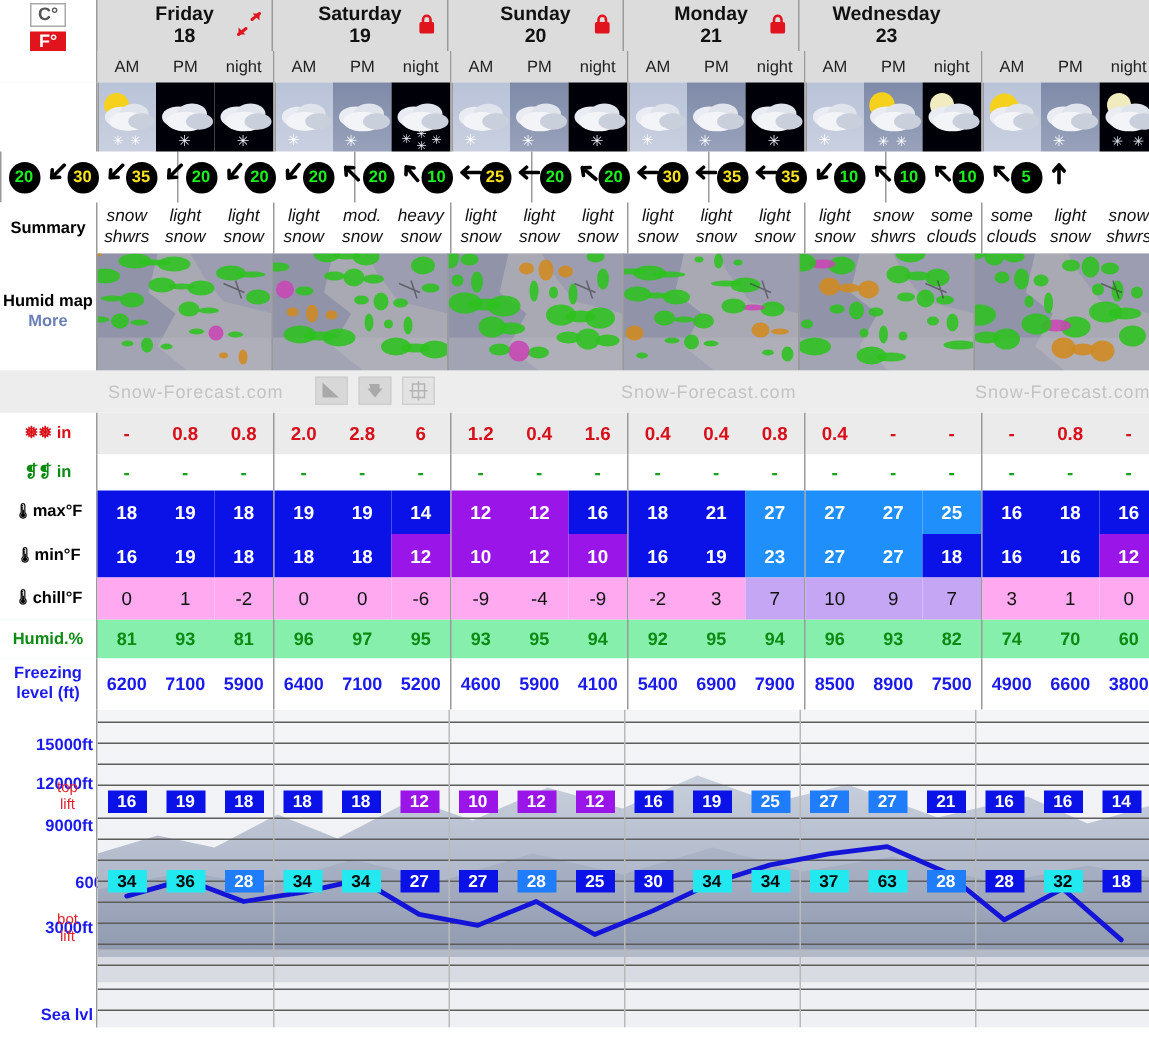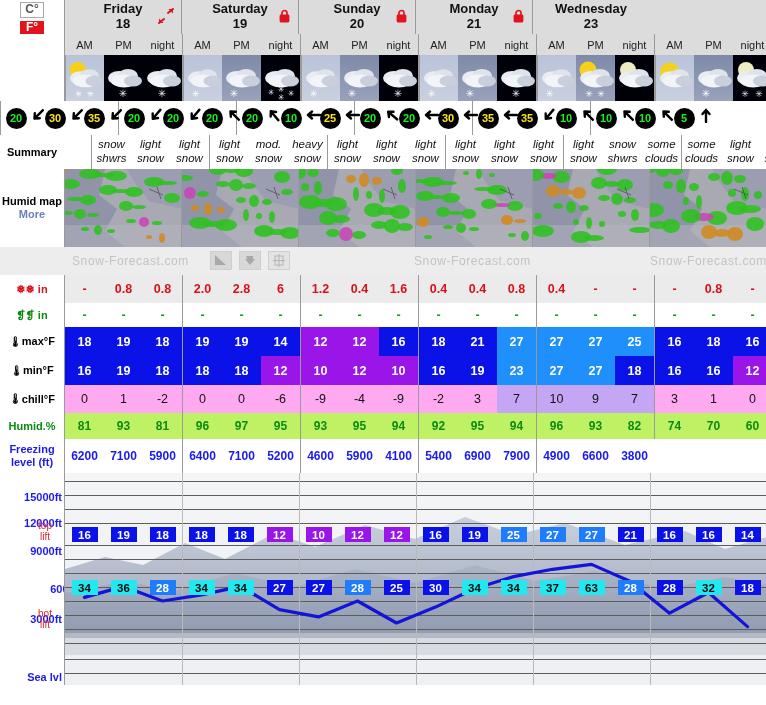--- a/index.html
+++ b/index.html
@@ -68,21 +68,21 @@
   .wind-badge {
     position:relative; width:21px; height:21px; border-radius:50%;
     background:#000; color:#fff; font-size:11px; font-weight:bold;
     display:flex; align-items:center; justify-content:center;
   }
   .wind-badge.g { color:#19f01e; }
   .wind-badge.y { color:#fbe41c; }
   .wind-arrow { position:absolute; width:16px; height:16px; }
 
   
-  .sum-row { height:34px;gap:27px; }
+  .sum-row { height:34px; }
   .sum {
     flex-direction:column; font-style:italic; font-size:11.5px;
     color:#111; line-height:1.18;
   }
 
   
   .map-row { height:78px; }
   .map-lbl { flex-direction:column; }
   .map-lbl .more { color:#6a7fb5; font-weight:bold; }
   .map-cell {
@@ -102,21 +102,21 @@
   .mapbtn {
     position:absolute; width:22px; height:19px; background:#d8d8d8;
     border:1px solid #cfcfcf;
   }
 
   
   .snow-row  { height:28px; background:#ebebeb; }
   .rain-row  { height:24px; background:#fff; }
   .temp-row  { height:29px; }
   .chill-row { height:28px; }
-  .hum-row   { height:26px; background:#bef264; }
+  .hum-row   { height:26px; background:#86efac; }
   .frz-row   { height:34px; background:#fff; }
 
   .snow-row .cell { color:#d7101a; font-weight:bold; font-size:12.5px; }
   .rain-row .cell { color:#17a21a; font-weight:bold; font-size:12.5px; }
   .temp-row .cell { color:#fff; font-weight:bold; font-size:12.5px; height:100%; }
   .chill-row .cell{ color:#111; font-weight:normal; font-size:12.5px; height:100%; }
   .hum-row .cell  { color:#0c8a12; font-weight:bold; font-size:12px; }
   .frz-row .cell  { color:#1a1aee; font-weight:bold; font-size:12px; }
   .lbl-red   { color:#d7101a; }
   .lbl-green { color:#0c8a12; }
@@ -1152,20 +1152,25 @@
           <div class="cell">4600</div>
           <div class="cell">5900</div>
           <div class="cell">4100</div>
         </div>
         <div class="day">
           <div class="cell">5400</div>
           <div class="cell">6900</div>
           <div class="cell">7900</div>
         </div>
         <div class="day">
+          <div class="cell">8500</div>
+          <div class="cell">8900</div>
+          <div class="cell">7500</div>
+        </div>
+        <div class="day">
           <div class="cell">4900</div>
           <div class="cell">6600</div>
           <div class="cell">3800</div>
         </div>
       </div>
   </div>
 
   <div class="chart-wrap">
     <div class="chart-lbls" id="chart-lbls">
         <div class="elev-lbl" style="top: 18px;">15000ft</div>

